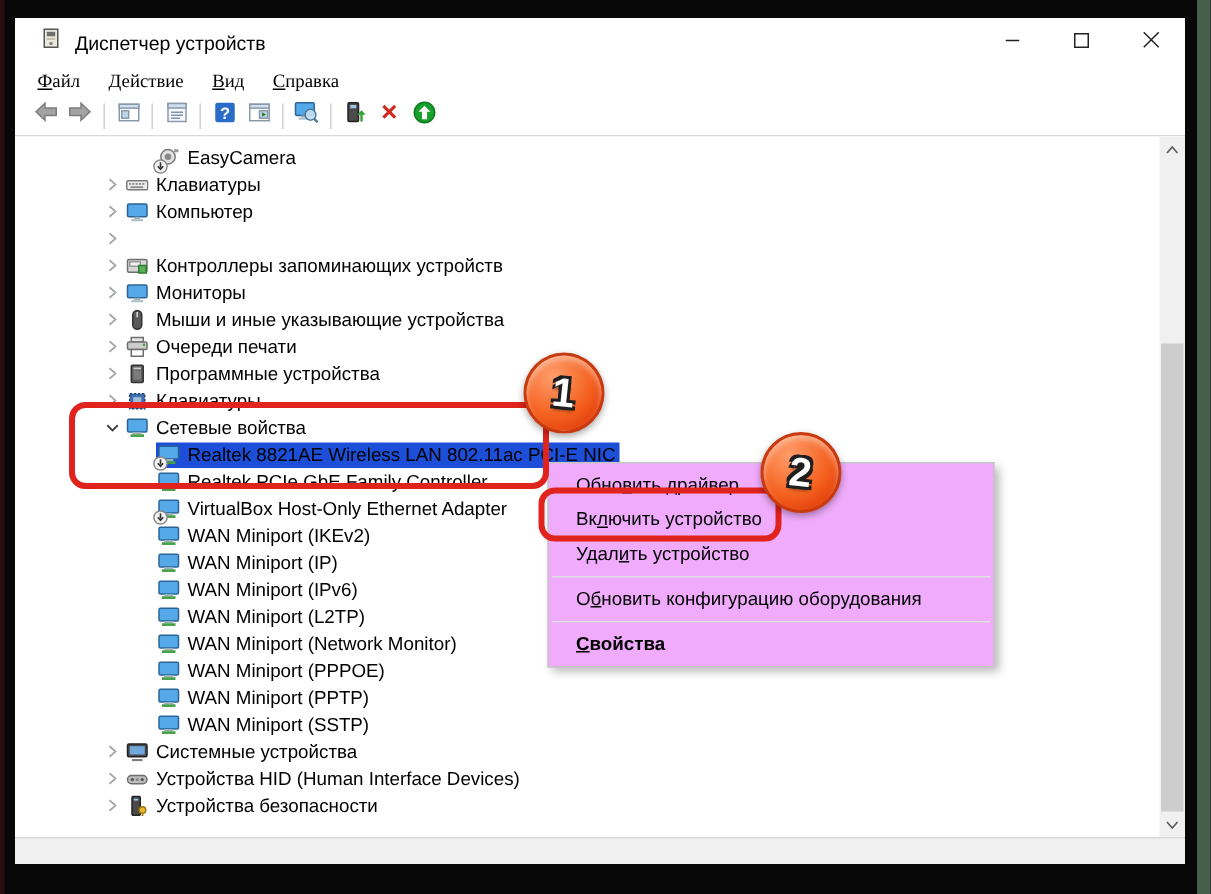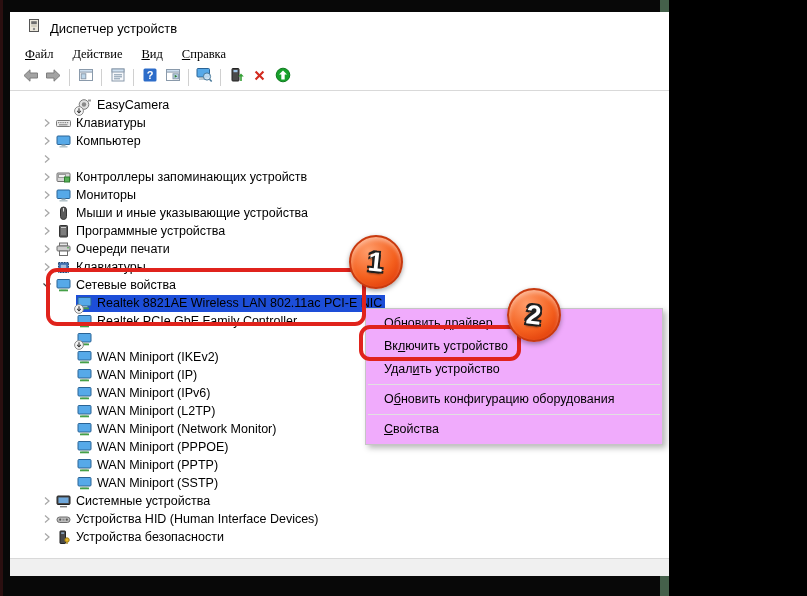--- a/index.html
+++ b/index.html
@@ -1,17 +1,17 @@
 <!DOCTYPE html>
 <html><head>
 <meta charset="utf-8">
 <style>
   html,body{margin:0;padding:0;background:#000;}
-  .screen{position:relative;width:641px;height:596px;background:#080808;overflow:hidden;
-          font-family:"Liberation Sans","DejaVu Sans",sans-serif;padding-left:28px;-webkit-font-smoothing:antialiased;}
+  .screen{position:relative;width:807px;height:596px;background:#080808;overflow:hidden;
+          font-family:"Liberation Sans","DejaVu Sans",sans-serif;-webkit-font-smoothing:antialiased;}
   .edge-green{position:absolute;right:0;top:0;width:9px;height:596px;background:#44604a;}
   .edge-maroon{position:absolute;left:0;top:0;width:3px;height:596px;background:#2b0f10;}
 
   .window{position:absolute;left:10px;top:12px;width:780px;height:564px;background:#fff;
           display:flex;flex-direction:column;}
 
   
   .titlebar{height:32px;flex:none;display:flex;align-items:center;padding-left:16px;background:#fff;}
   .title-text{font-size:13px;color:#000;margin-left:8px;}
   .win-controls{margin-left:auto;display:flex;height:100%;}
@@ -21,21 +21,21 @@
   .menubar{height:20px;flex:none;display:flex;align-items:center;padding-left:15px;font-size:12.5px;color:#000;}
   .menu-item{padding:2px 0;margin-right:19px;cursor:default;font-family:Liberation Serif, serif;}
 
   
   .toolbar{height:26px;flex:none;display:flex;align-items:center;padding-left:9px;border-bottom:1px solid #d9d9d9;}
   .tb-btn{width:23px;height:22px;display:flex;align-items:center;justify-content:center;}
   .tb-sep{width:1px;height:17px;background:#d0d0d0;margin:0 4px;}
 
   
   .content{flex:1;display:flex;overflow:hidden;background:#fff;}
-  .tree{flex:1;padding-top:5px;overflow:hidden;}
+  .tree{flex:1;padding-top:5px;overflow:hidden;margin-left:28px;}
   .row{height:18px;display:flex;align-items:center;font-size:12.5px;color:#000;white-space:nowrap;}
   .row.lvl1{padding-left:28px;}
   .row.lvl2{padding-left:66px;}
   .chev{width:17px;height:16px;flex:none;display:flex;align-items:center;justify-content:center;}
   .sel{display:flex;align-items:center;padding:1px 3px 1px 1px;}
   .sel.selected{background:#1d4ed8;justify-content:space-between;}
   .icon-wrap{position:relative;width:15px;height:15px;flex:none;margin-right:5px;}
   .icon-wrap svg{display:block;}
   .overlay{position:absolute;left:-3px;bottom:-3px;width:10px;height:10px;}
 
@@ -45,21 +45,21 @@
   .sb-up{top:0;}.sb-down{bottom:0;}
   .sb-thumb{position:absolute;left:1px;width:15px;top:138px;height:312px;background:#cdcdcd;}
 
   
   .statusbar{height:17px;flex:none;background:#f0f0f0;border-top:1px solid #d9d9d9;}
 
   
   .context-menu{position:absolute;left:365px;top:308px;width:296px;background:#f0abfc;
     border:1px solid #c5c5c5;box-shadow:3px 3px 6px rgba(0,0,0,.28);padding:3px 0;z-index:10;}
   .cm-item{height:23px;line-height:23px;padding-left:18px;font-size:12.5px;color:#000;cursor:default;}
-  .cm-item.bold{font-weight:normal;}
+  .cm-item.bold{font-weight:bold;}
   .cm-sep{height:1px;background:#e0e0e0;margin:3px 2px;}
   .u{text-decoration:underline;}
 
   
   .ann-rect{position:absolute;border:4px solid #e0231c;border-radius:11px;z-index:20;pointer-events:none;}
   .rect1{left:46px;top:268px;width:312px;height:50px;}
   .rect2{left:359px;top:325px;width:154px;height:28px;}
   .ann-circle{position:absolute;width:50px;height:50px;border-radius:50%;z-index:21;pointer-events:none;
     background:radial-gradient(circle at 35% 28%,#ff9d6b 0%,#f4601e 55%,#e03c0a 85%,#d43405 100%);
     border:2px solid #c73a10;display:flex;align-items:center;justify-content:center;
@@ -306,44 +306,44 @@
           </div>
           <div class="row lvl1">
             <span class="chev">
               <svg width="12" height="12" viewBox="0 0 12 12">
                 <path d="M4 2.5l4 3.5-4 3.5" fill="none" stroke="#a6a6a6" stroke-width="1.2"></path>
               </svg>
             </span>
             <span class="sel">
               <span class="icon-wrap">
                 <svg width="15" height="15" viewBox="0 0 15 15">
-                  <rect x="3.5" y="1.5" width="8" height="11.5" rx="0.8" fill="#5f5f5f" stroke="#333"></rect>
-                  <rect x="5" y="3" width="5" height="1.2" fill="#cfcfcf"></rect>
-                  <rect x="5" y="5" width="5" height="6" fill="#7d7d7d"></rect>
-                </svg>
-              </span>
-              <span class="label">Программные устройства</span>
-            </span>
-          </div>
-          <div class="row lvl1">
-            <span class="chev">
-              <svg width="12" height="12" viewBox="0 0 12 12">
-                <path d="M4 2.5l4 3.5-4 3.5" fill="none" stroke="#a6a6a6" stroke-width="1.2"></path>
-              </svg>
-            </span>
-            <span class="sel">
-              <span class="icon-wrap">
-                <svg width="15" height="15" viewBox="0 0 15 15">
                   <rect x="3.5" y="1" width="8" height="3" fill="#e6e6e6" stroke="#6e6e6e"></rect>
                   <rect x="1" y="4" width="13" height="5" rx="1" fill="#cdcdcd" stroke="#6e6e6e"></rect>
                   <rect x="3.5" y="9" width="8" height="4.5" fill="#fff" stroke="#6e6e6e"></rect>
                   <circle cx="12" cy="5.8" r="0.8" fill="#35a035"></circle>
                 </svg>
               </span>
               <span class="label">Очереди печати</span>
+            </span>
+          </div>
+          <div class="row lvl1">
+            <span class="chev">
+              <svg width="12" height="12" viewBox="0 0 12 12">
+                <path d="M4 2.5l4 3.5-4 3.5" fill="none" stroke="#a6a6a6" stroke-width="1.2"></path>
+              </svg>
+            </span>
+            <span class="sel">
+              <span class="icon-wrap">
+                <svg width="15" height="15" viewBox="0 0 15 15">
+                  <rect x="3.5" y="1.5" width="8" height="11.5" rx="0.8" fill="#5f5f5f" stroke="#333"></rect>
+                  <rect x="5" y="3" width="5" height="1.2" fill="#cfcfcf"></rect>
+                  <rect x="5" y="5" width="5" height="6" fill="#7d7d7d"></rect>
+                </svg>
+              </span>
+              <span class="label">Программные устройства</span>
             </span>
           </div>
           <div class="row lvl1">
             <span class="chev">
               <svg width="12" height="12" viewBox="0 0 12 12">
                 <path d="M4 2.5l4 3.5-4 3.5" fill="none" stroke="#a6a6a6" stroke-width="1.2"></path>
               </svg>
             </span>
             <span class="sel">
               <span class="icon-wrap">
@@ -412,20 +412,21 @@
                   <rect x="3" y="11.5" width="9" height="1.8" fill="#45a047"></rect>
                 </svg>
                 <span class="overlay">
                   <svg width="10" height="10" viewBox="0 0 10 10">
                     <circle cx="5" cy="5" r="4.4" fill="#f5f5f5" stroke="#8a8a8a"></circle>
                     <path d="M5 2.2v3.6" stroke="#333" stroke-width="1.1"></path>
                     <path d="M3.2 4.8 5 6.8l1.8-2" fill="none" stroke="#333" stroke-width="1.1"></path>
                   </svg>
                 </span>
               </span>
+              <span class="label">VirtualBox Host-Only Ethernet Adapter</span>
             </span>
           </div>
           <div class="row lvl2">
             <span class="sel">
               <span class="icon-wrap">
                 <svg width="15" height="15" viewBox="0 0 15 15">
                   <rect x="1" y="1.5" width="13" height="8.5" rx="1" fill="#56a9e8" stroke="#2a6496"></rect>
                   <rect x="4.5" y="10" width="6" height="1.5" fill="#9ab0ba"></rect>
                   <rect x="3" y="11.5" width="9" height="1.8" fill="#45a047"></rect>
                 </svg>

